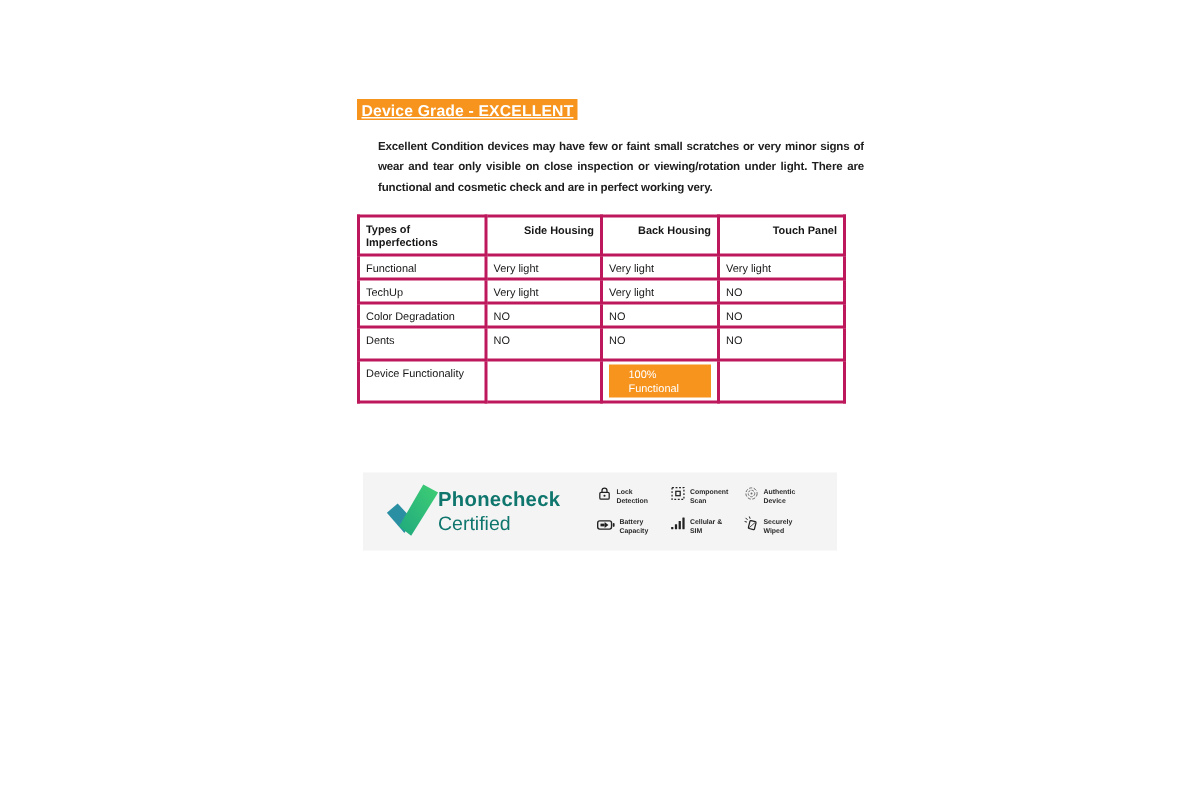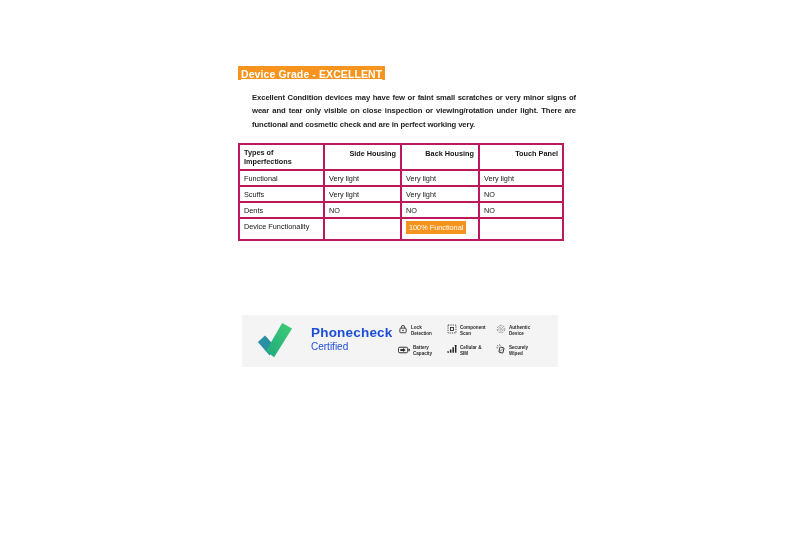--- a/index.html
+++ b/index.html
@@ -85,39 +85,39 @@
   table.imperfections td.row-label { text-align: left; }
   tbody tr:nth-child(1) td { height: 15px; }
   tbody tr:nth-child(2) td { height: 14px; }
   tbody tr:nth-child(3) td { height: 14px; }
   tbody tr:nth-child(4) td { height: 22px; }
   tbody tr:nth-child(5) td { height: 18px; }
   .hl {
     display: inline-block;
     background: var(--orange);
     color: #ffffff;
-    padding: 2px 3px;
+    padding: 2px 13px;
     margin-top: -1px;
   }
 
   
   .banner {
     position: absolute;
     left: 242px; top: 315px;
     width: 316px; height: 52px;
     background: var(--banner-bg);
   }
   .logo-check {
     position: absolute;
     left: 15px; top: 7px;
     width: 36px; height: 38px;
   }
-  .brand-block { position: absolute; left: 69px; top: 10px; color: #1d4ed8; }
+  .brand-block { position: absolute; left: 50px; top: 10px; color: #0f766e; }
   .brand-name { font-size: 13.5px; font-weight: bold; letter-spacing: 0.2px; }
-  .brand-subtitle { font-size: 10px; font-weight: normal; margin-top: 1px; }
+  .brand-subtitle { font-size: 13px; font-weight: normal; margin-top: 1px; }
 
   .features {
     position: absolute;
     left: 156px; top: 8px;
     display: grid;
     grid-template-columns: 49px 49px 49px;
     grid-auto-rows: 20px;
     column-gap: 0px;
     row-gap: 0px;
   }
@@ -168,23 +168,29 @@
         </tr>
     </thead>
     <tbody id="tbody">
         <tr>
           <td class="row-label">Functional</td>
           <td>Very light</td>
           <td>Very light</td>
           <td>Very light</td>
         </tr>
         <tr>
-          <td class="row-label">Scuffs</td>
-          <td>Very light</td>
-          <td>Very light</td>
+          <td class="row-label">TechUp</td>
+          <td>Very light</td>
+          <td>Very light</td>
+          <td>NO</td>
+        </tr>
+        <tr>
+          <td class="row-label">Color Degradation</td>
+          <td>NO</td>
+          <td>NO</td>
           <td>NO</td>
         </tr>
         <tr>
           <td class="row-label">Dents</td>
           <td>NO</td>
           <td>NO</td>
           <td>NO</td>
         </tr>
         <tr>
           <td class="row-label">Device Functionality</td>

